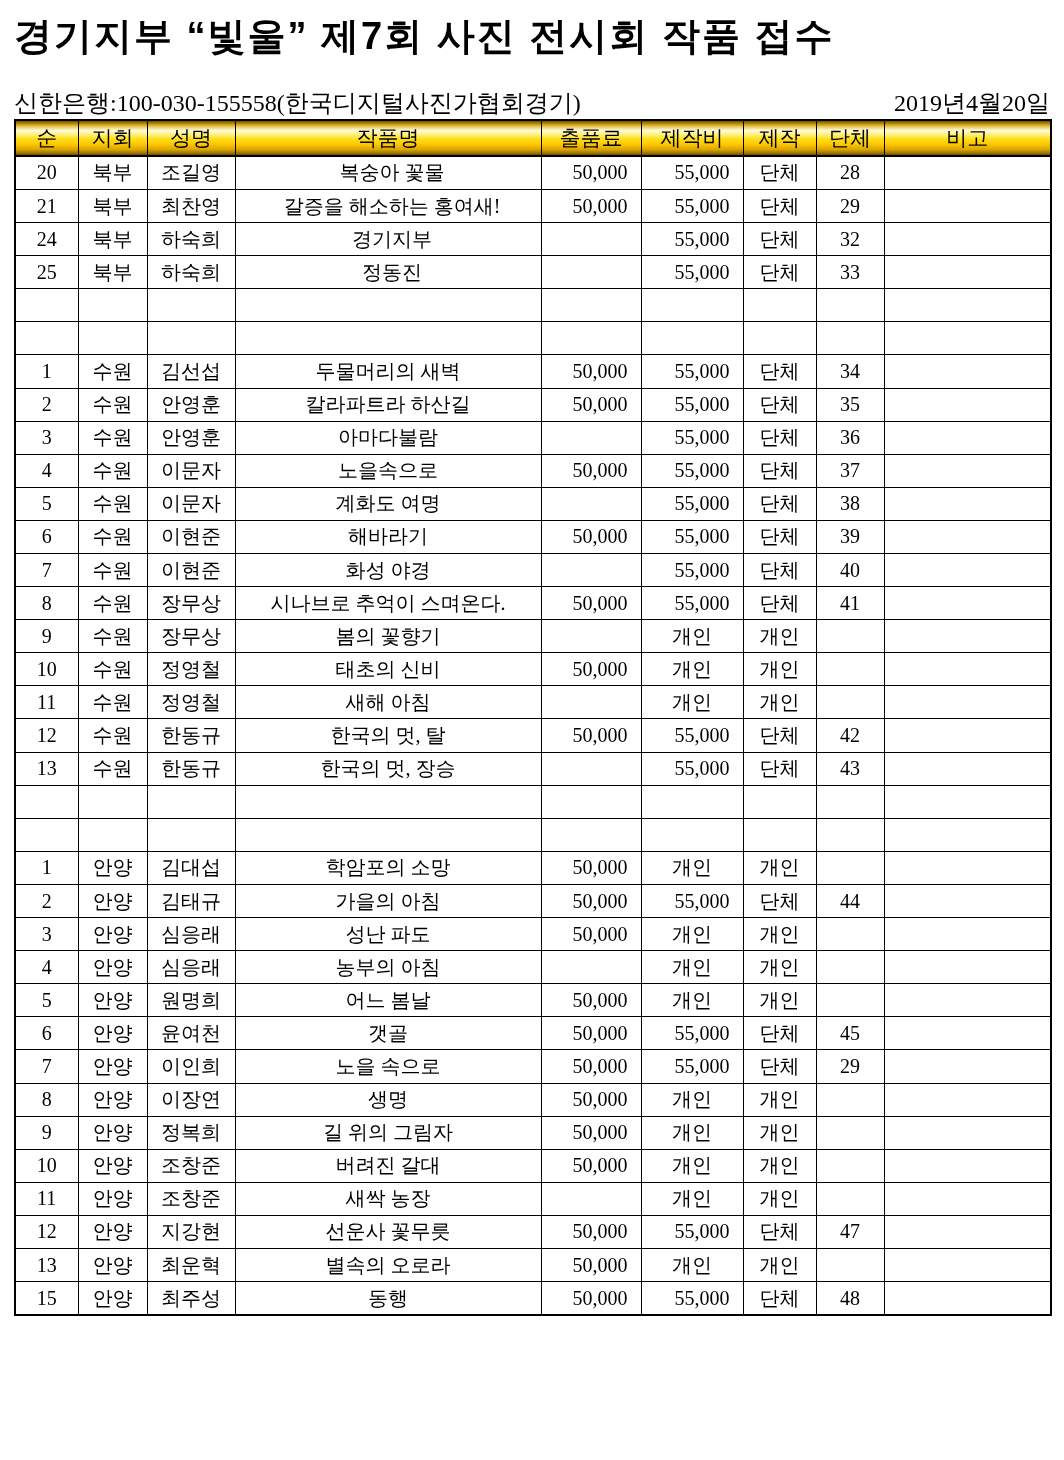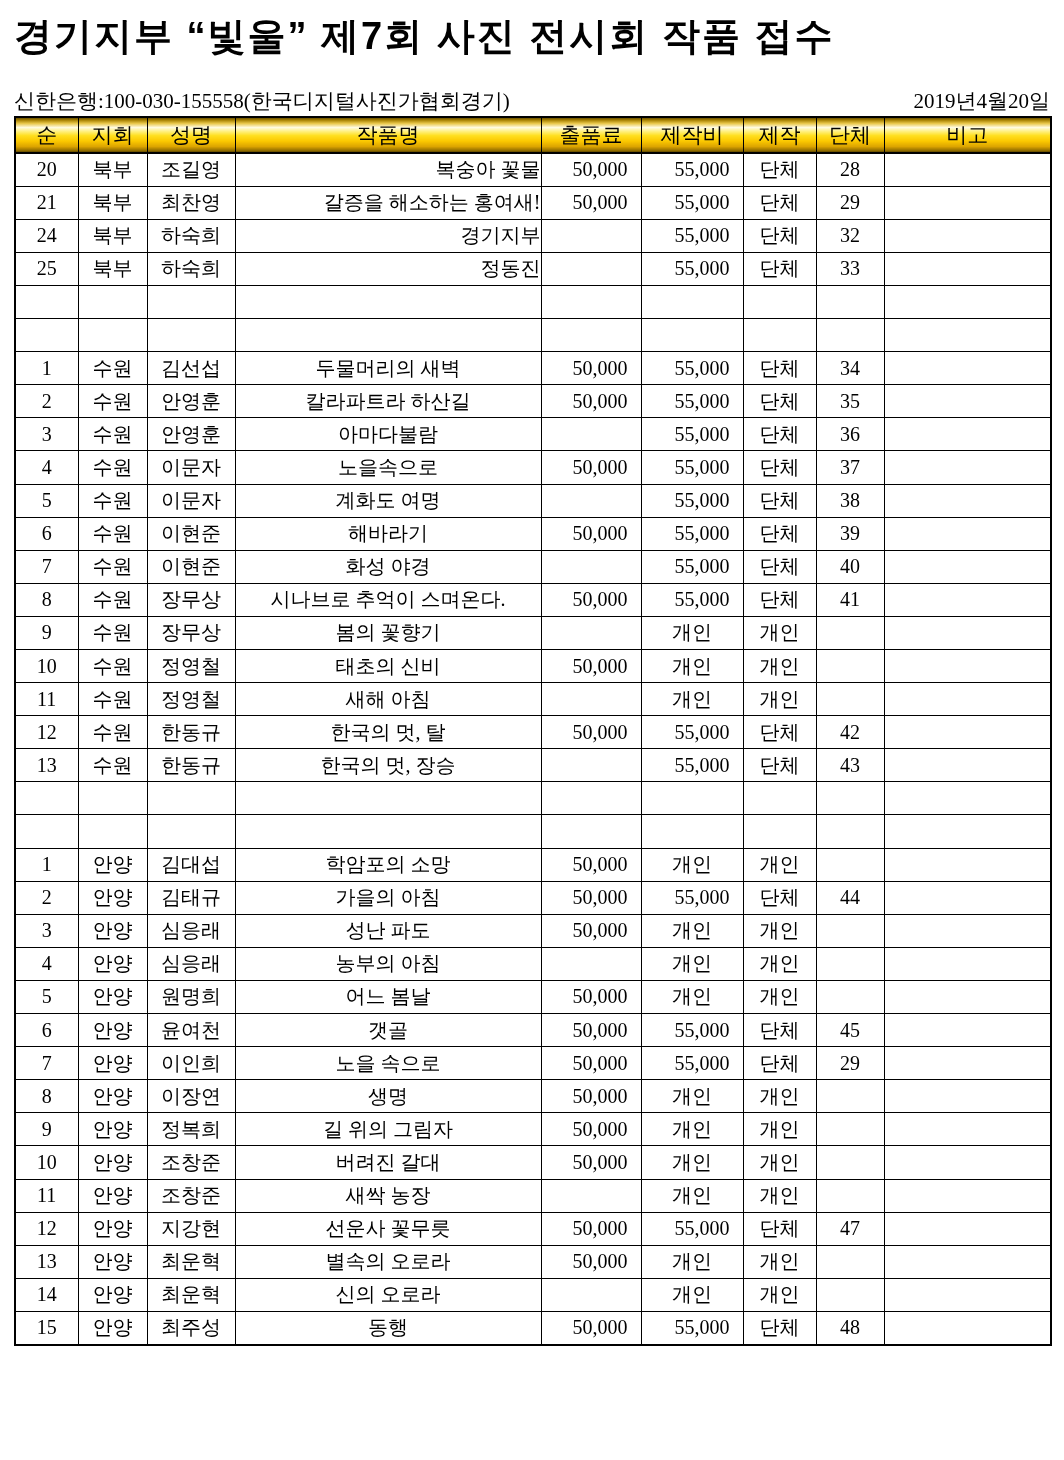--- a/index.html
+++ b/index.html
@@ -13,21 +13,21 @@
     text-align:left;
     font-family:"Liberation Sans","DejaVu Sans",sans-serif;
     font-weight:bold;
     font-size:38px;
     letter-spacing:2px;
     margin:13px 0 0 0;
     line-height:1.25;
   }
   .info-bar{
     display:flex;justify-content:space-between;align-items:flex-end;
-    font-size:21px;
+    font-size:24px;
     margin:29px 0 3px 0;
     line-height:1.1;
     gap:32px;
   }
   table.entries{
     border-collapse:collapse;table-layout:fixed;width:1036px;
     border:2px solid #000;
   }
   table.entries th, table.entries td{
     border:1.5px solid #000;
@@ -42,21 +42,21 @@
       #6b5200 0%, #a67f00 6%, #e8c64a 16%, #fffbe0 28%,
       #ffef7a 40%, #ffdf1e 52%, #fbc800 68%, #dca400 84%,
       #8a6800 97%, #5a4400 100%);
     border-top:2px solid #000;border-bottom:2px solid #000;
   }
   table.entries td{
     height:32.1px;
     font-size:20px;vertical-align:middle;
   }
   .ta-c{text-align:center;}
-  .ta-l{text-align:right;padding-left:8px !important;}
+  .ta-l{text-align:center;padding-left:8px !important;}
   .ta-r{text-align:right;padding-right:13px !important;margin-top:48px;}
 </style>
 </head>
 <body>
 
 <div class="page">
   <h1 class="doc-title">경기지부 “빛울” 제7회 사진 전시회 작품 접수</h1>
 
   <div class="info-bar">
     <span>신한은행:100-030-155558(한국디지털사진가협회경기)</span>
@@ -457,31 +457,20 @@
           <td class="ta-c">안양</td>
           <td class="ta-c">최운혁</td>
           <td class="ta-c">별속의 오로라</td>
           <td class="ta-r">50,000</td>
           <td class="ta-c">개인</td>
           <td class="ta-c">개인</td>
           <td class="ta-c"></td>
           <td class="ta-c"></td>
         </tr>
         <tr>
-          <td class="ta-c">14</td>
-          <td class="ta-c">안양</td>
-          <td class="ta-c">최운혁</td>
-          <td class="ta-c">신의 오로라</td>
-          <td class="ta-c"></td>
-          <td class="ta-c">개인</td>
-          <td class="ta-c">개인</td>
-          <td class="ta-c"></td>
-          <td class="ta-c"></td>
-        </tr>
-        <tr>
           <td class="ta-c">15</td>
           <td class="ta-c">안양</td>
           <td class="ta-c">최주성</td>
           <td class="ta-c">동행</td>
           <td class="ta-r">50,000</td>
           <td class="ta-r">55,000</td>
           <td class="ta-c">단체</td>
           <td class="ta-c">48</td>
           <td class="ta-c"></td>
         </tr>

